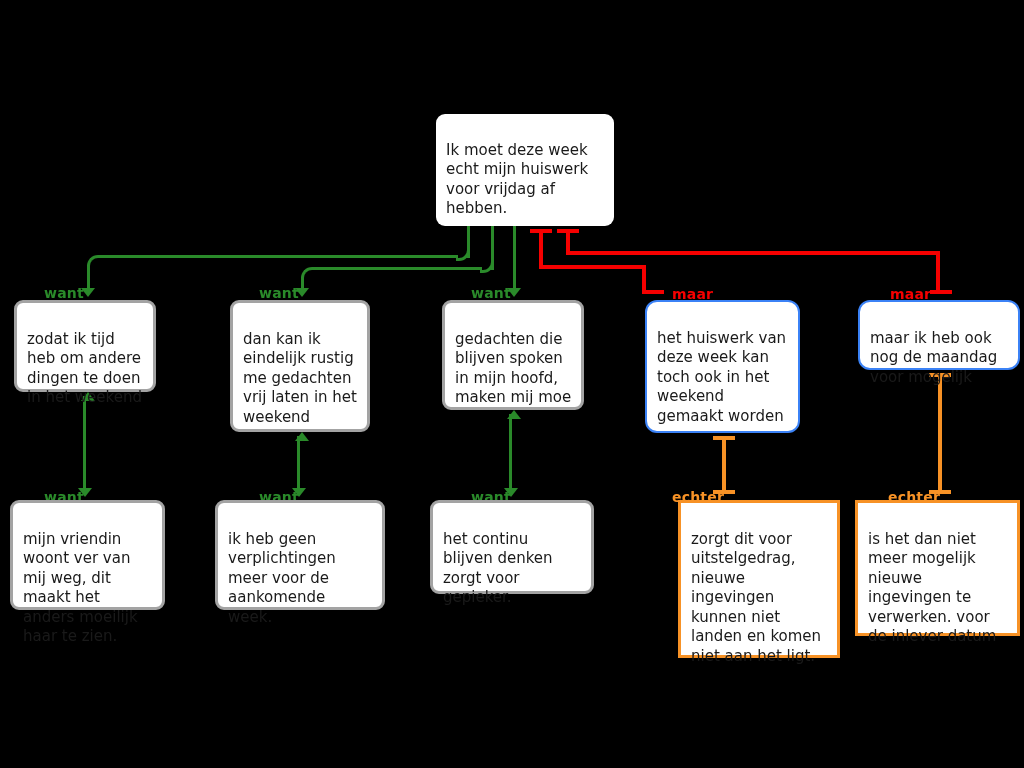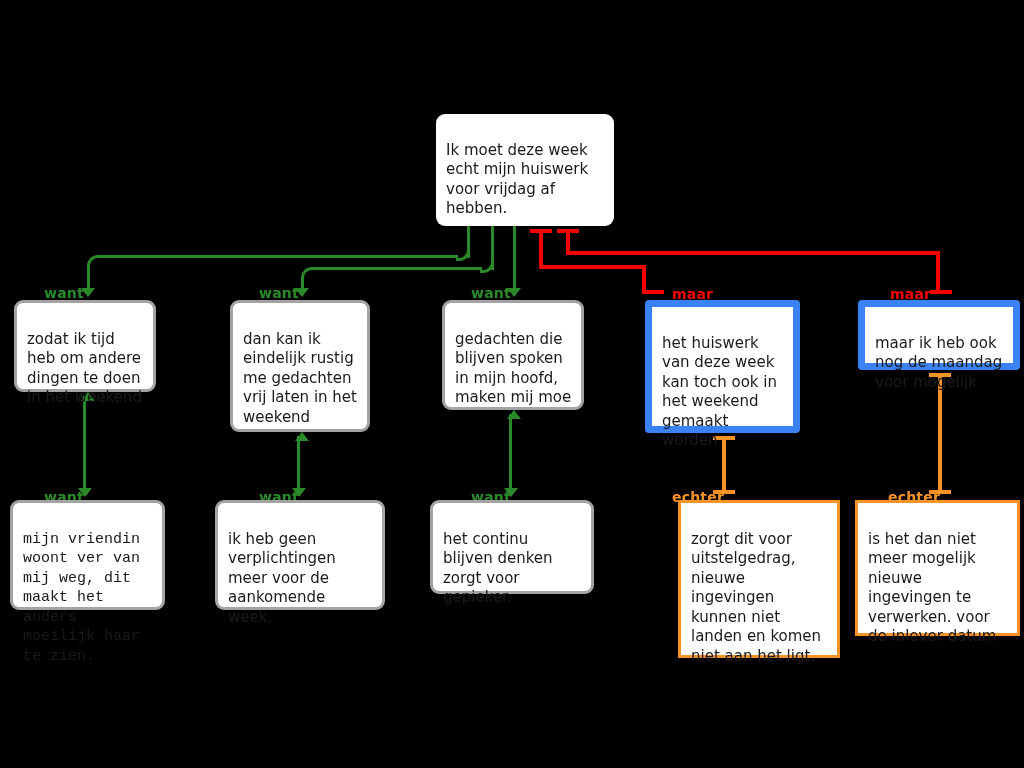--- a/index.html
+++ b/index.html
@@ -30,22 +30,22 @@
   }
   .node.root {
     border-radius: 9px;
     border: none;
   }
   .node.green {
     border: 3px solid #a3a3a3;
     border-radius: 9px;
   }
   .node.red {
-    border: 7px solid #3b82f6;
-    border-radius: 4px;
+    border: 2px solid #3b82f6;
+    border-radius: 12px;
   }
   .node.orange {
     border: 3px solid #f79226;
     border-radius: 0;
   }
   .vseg, .hseg {
     position: absolute;
     z-index: 2;
   }
   .green-stroke { background: #2a8a2a; }
@@ -182,21 +182,21 @@
   <div class="tbar orange-stroke" style="left:713px; top:436px; width:22px;"></div>
   <div class="vseg orange-stroke" style="left:722px; top:440px; width:4px; height:52px;"></div>
   <div class="tbar orange-stroke" style="left:713px; top:490px; width:22px;"></div>
   <div class="edge-label lbl-orange" style="left:672px; top:489px;">echter</div>
 
   <div class="tbar orange-stroke" style="left:929px; top:373px; width:22px;"></div>
   <div class="vseg orange-stroke" style="left:938px; top:377px; width:4px; height:115px;"></div>
   <div class="tbar orange-stroke" style="left:929px; top:490px; width:22px;"></div>
   <div class="edge-label lbl-orange" style="left:888px; top:489px;">echter</div>
 
-  <div class="node green" style="left:10px; top:500px; width:155px; height:110px;font-family:Liberation Mono, monospace;">
+  <div class="node green" style="left:10px; top:500px; width:155px; height:110px;">
     <span>mijn vriendin woont ver van mij weg, dit maakt het anders moeilijk haar te zien.</span>
   </div>
 
   <div class="node green" style="left:215px; top:500px; width:170px; height:110px;">
     <span>ik heb geen verplichtingen meer voor de aankomende week.</span>
   </div>
 
   <div class="node green" style="left:430px; top:500px; width:164px; height:94px;">
     <span>het continu blijven denken zorgt voor gepieker.</span>
   </div>

